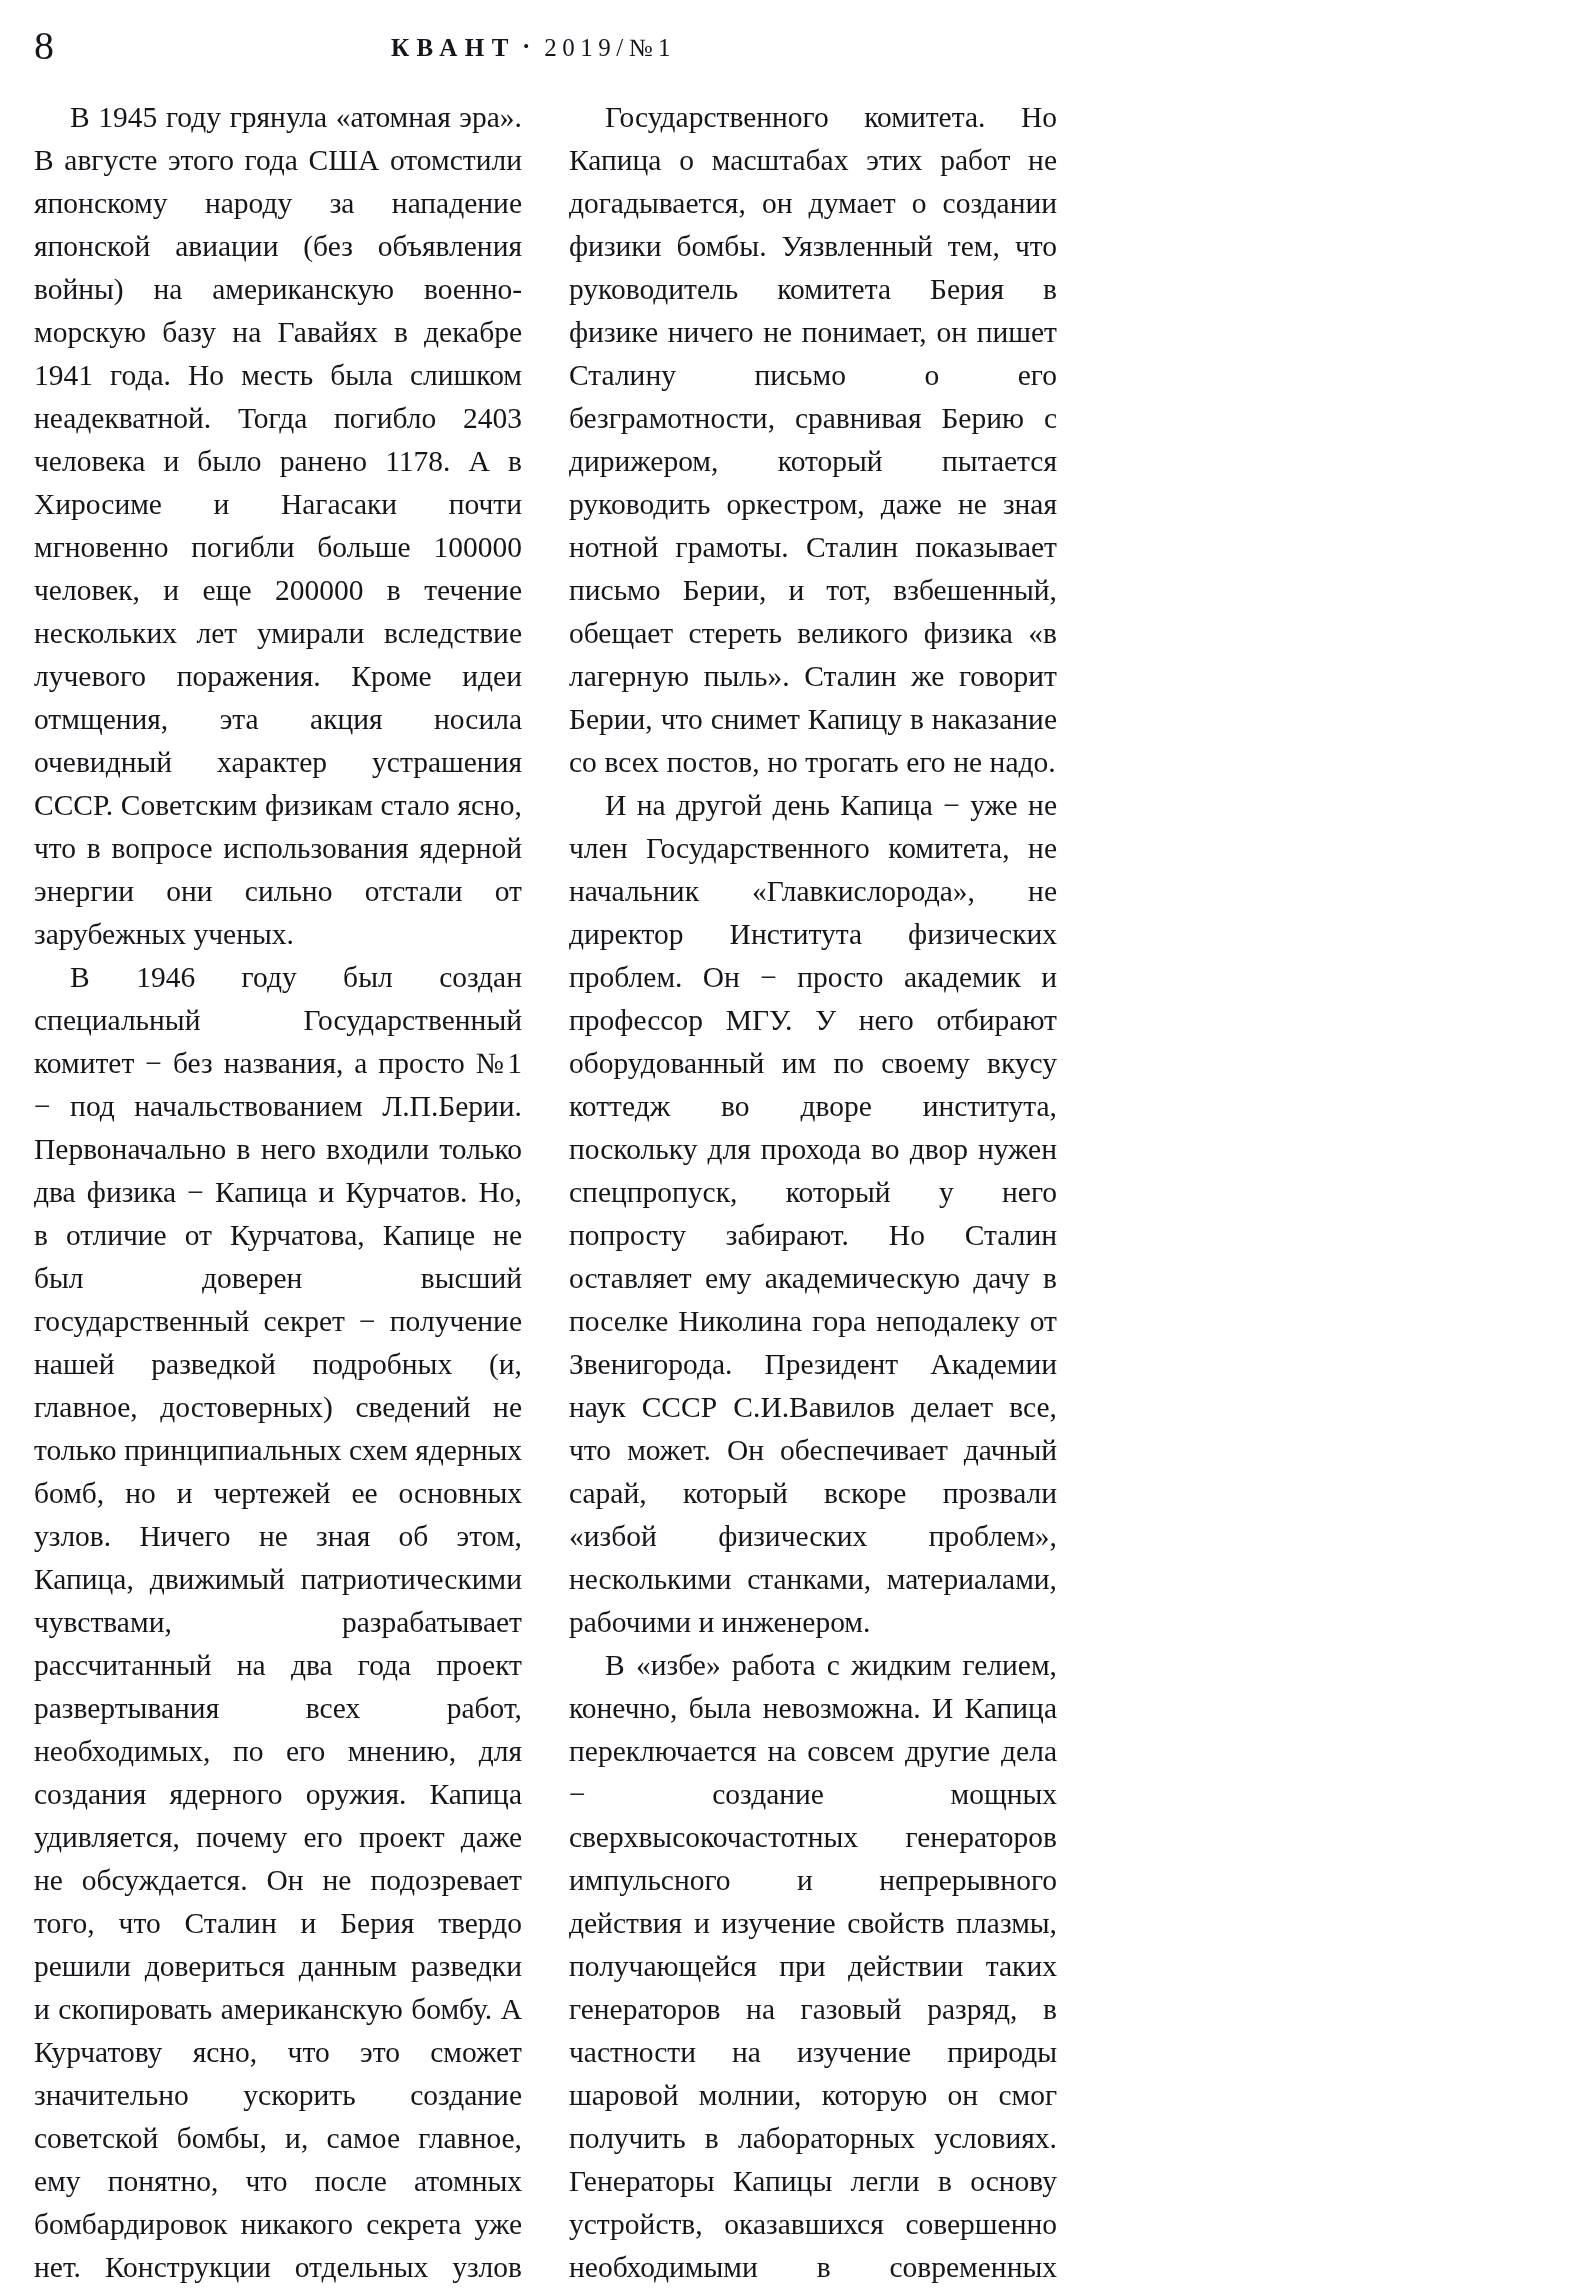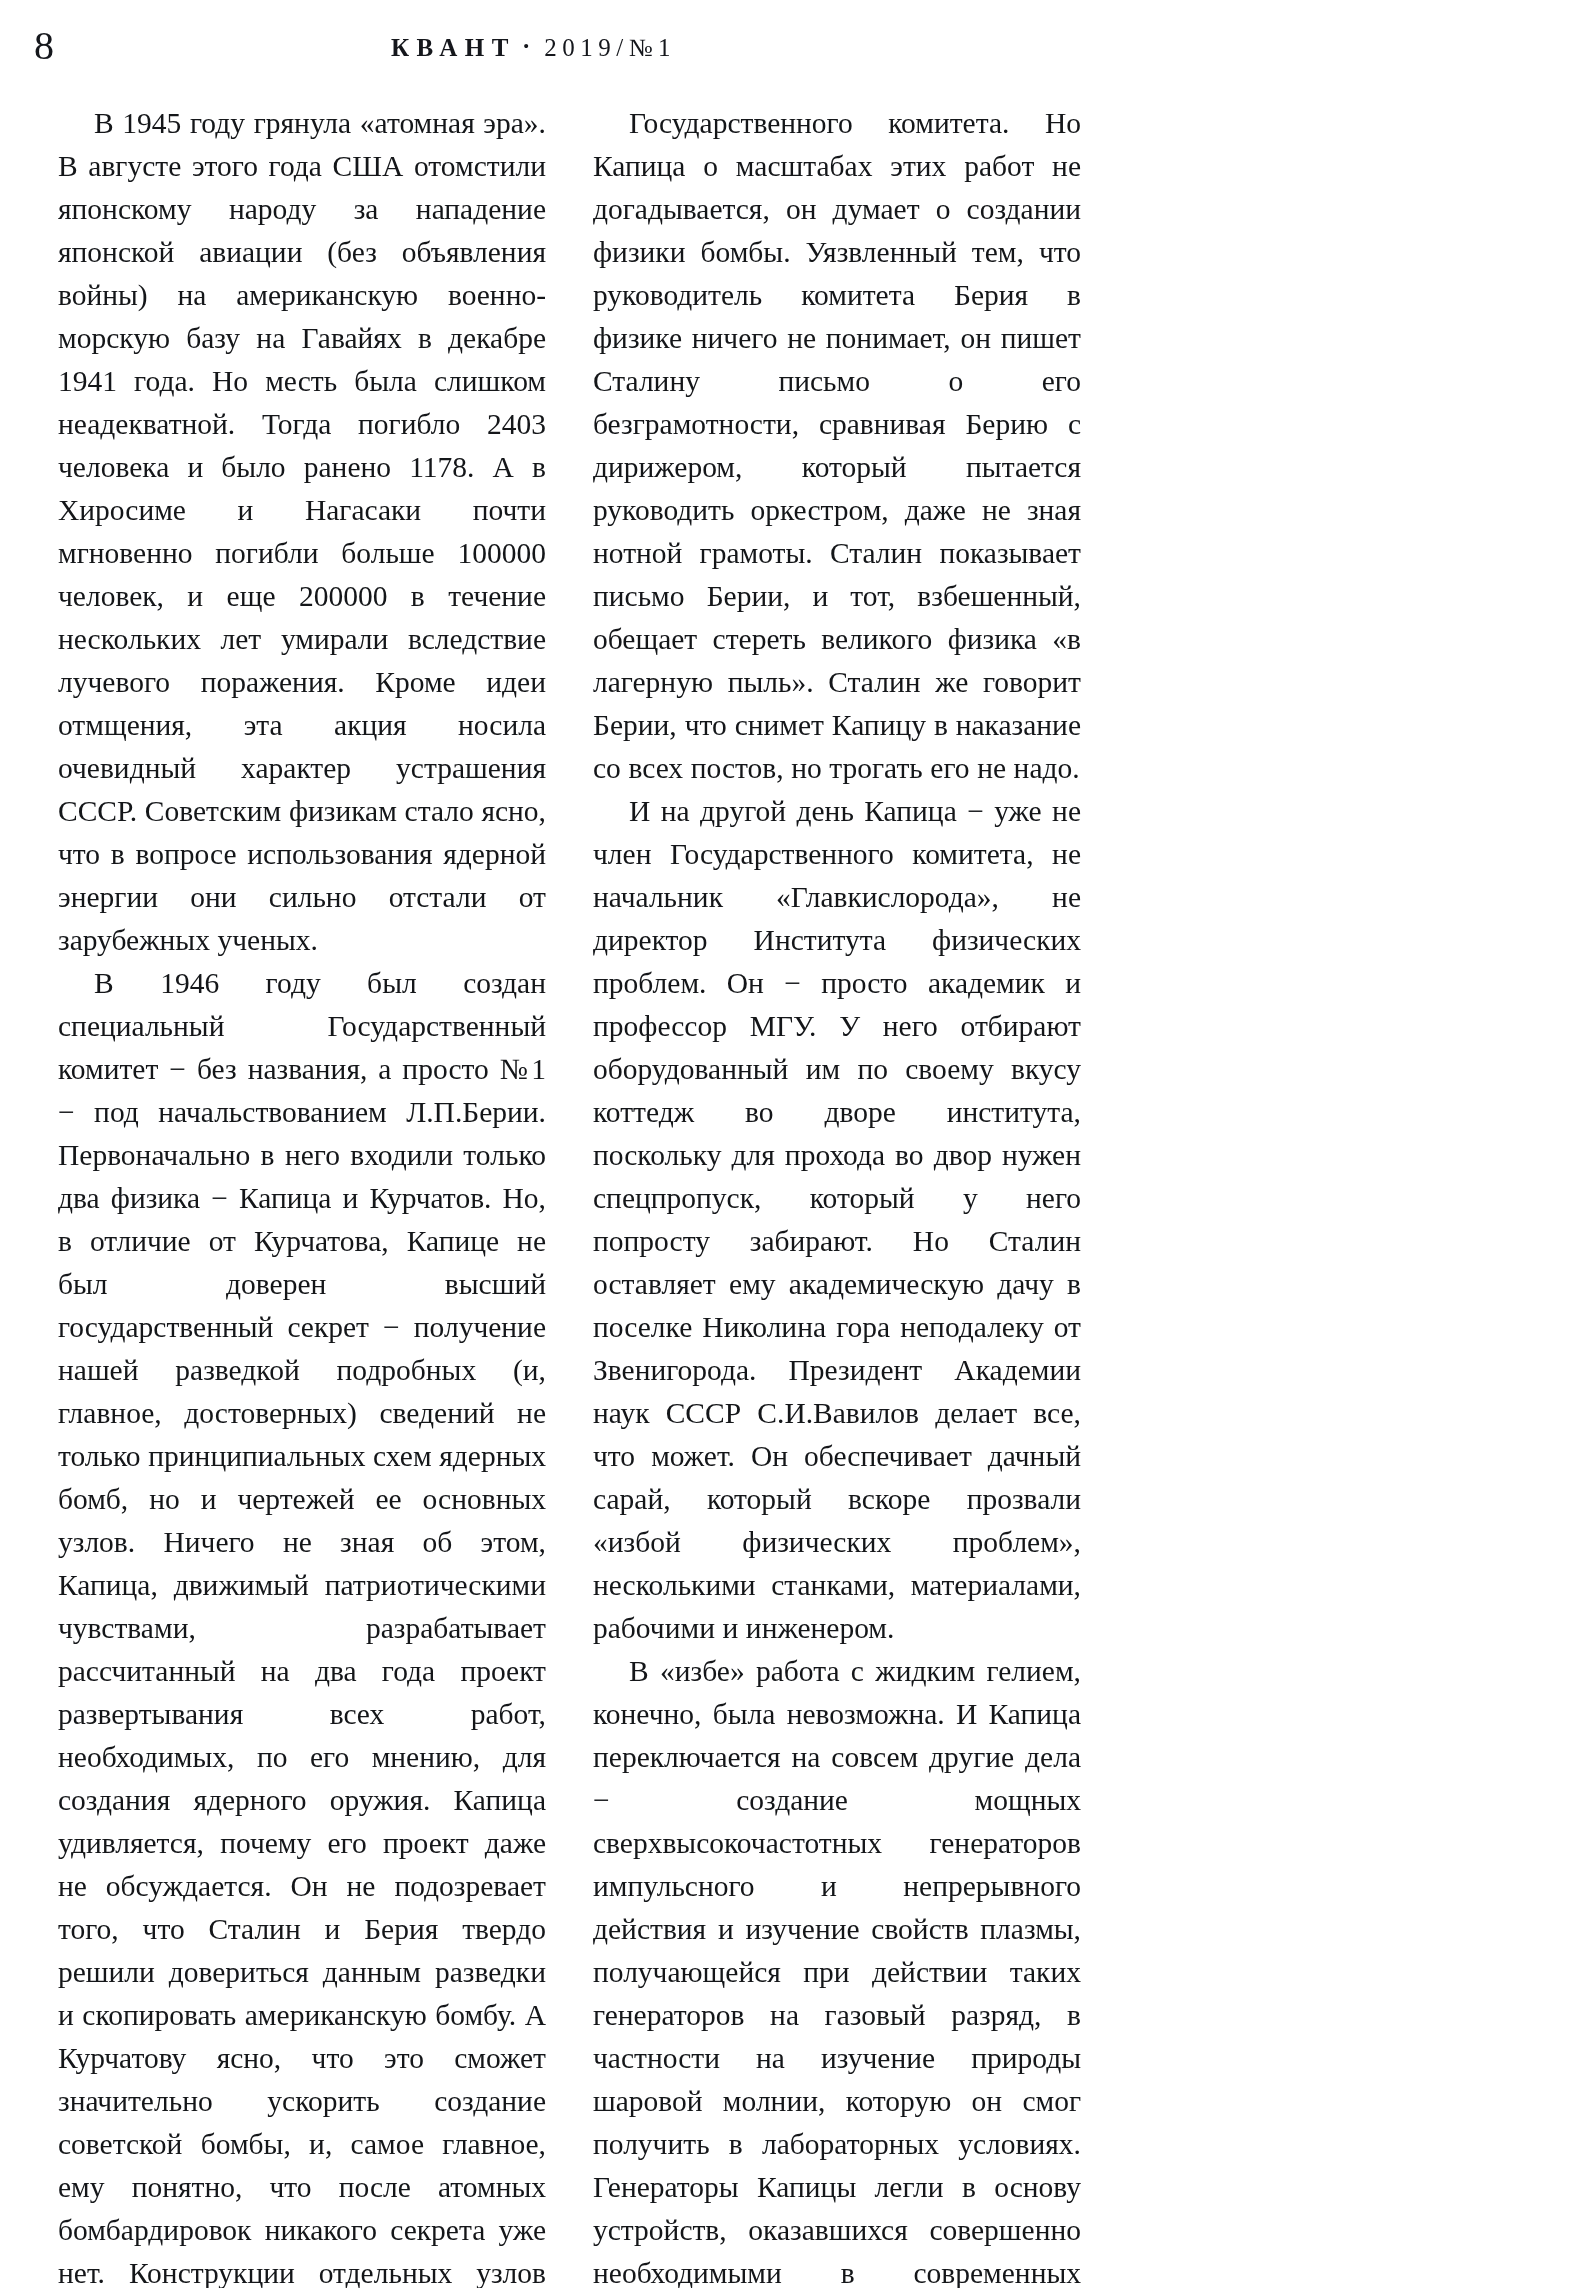--- a/index.html
+++ b/index.html
@@ -79,24 +79,23 @@
   
   .columns {
     position: absolute;
     left: 34px;
     top: 86px;
     width: 1057px;
     height: 2149px;
   }
   .col {
     position: absolute;
-    top: 16px;
+    top: 10px;
     width: 488px;
     height: 2149px;
-    margin-left: 24px;
   }
   .col-left  { left: 0; }
   .col-right { left: 535px; }
 
   .col p {
     margin: 0;
     font-size: 29.5px;
     line-height: 43px;
     text-align: justify;
     text-justify: inter-word;

